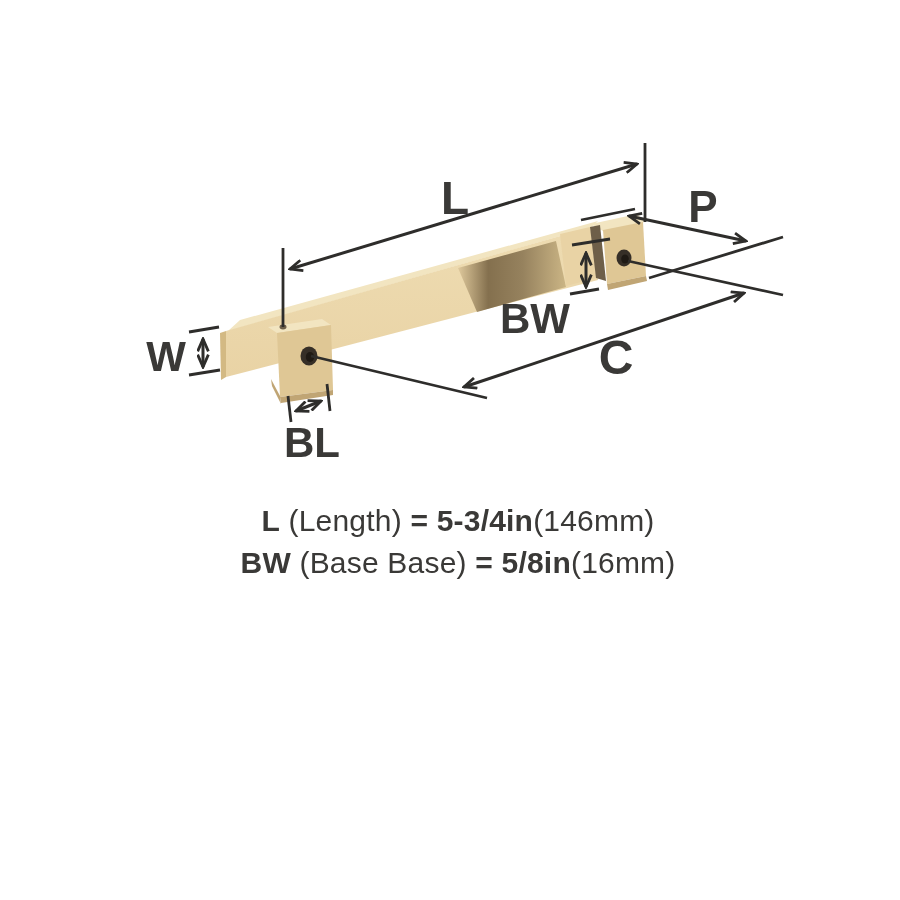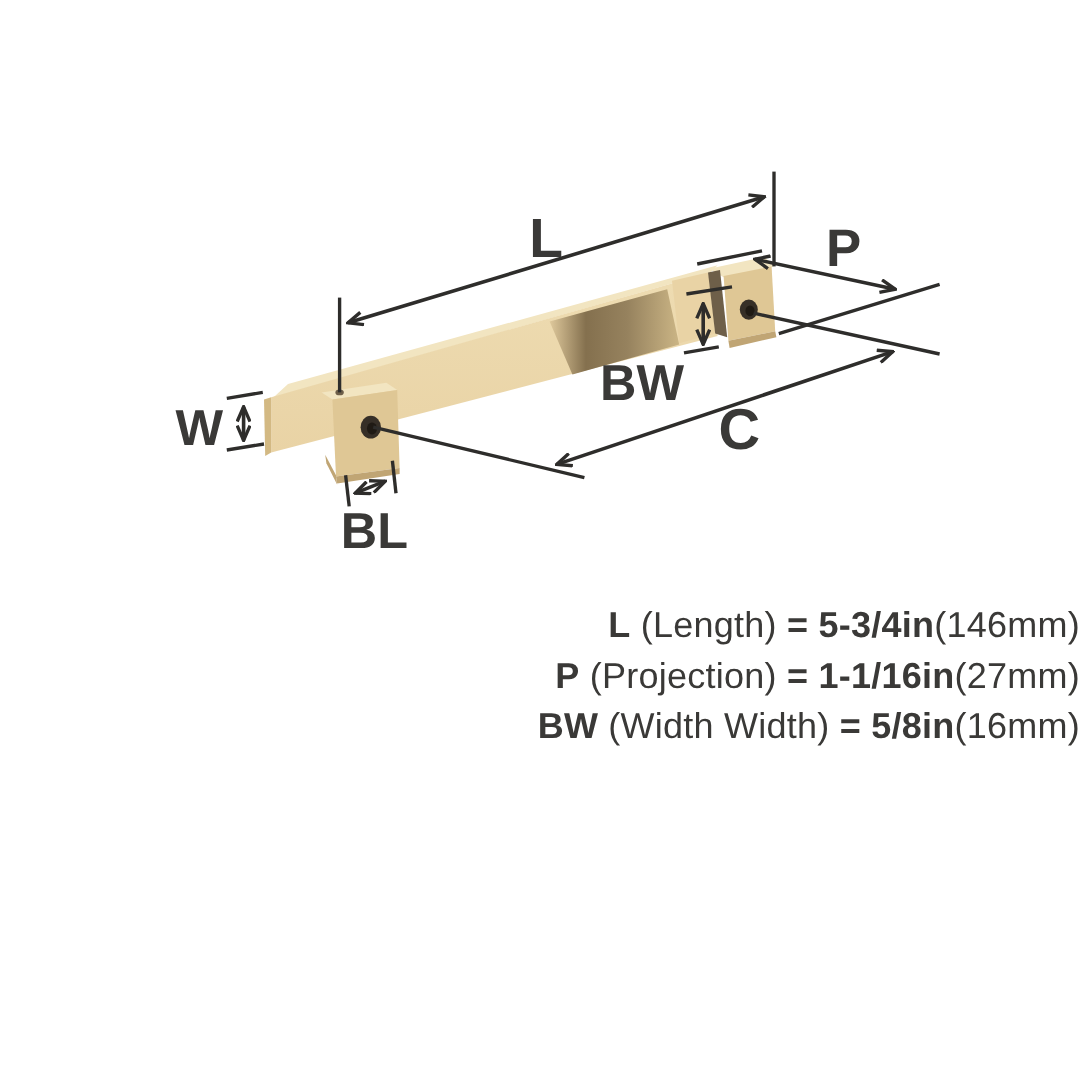--- a/index.html
+++ b/index.html
@@ -14,21 +14,21 @@
     font-family:"Liberation Sans",sans-serif;
     font-weight:700;
     fill:var(--text,#323130);
   }
   .dimline{stroke:var(--line,#2e2d2b);stroke-width:3;fill:none;}
   .extline{stroke:var(--line,#2e2d2b);stroke-width:2.8;fill:none;}
   .tick{stroke:var(--line,#2e2d2b);stroke-width:2.8;fill:none;}
   .legend{
     margin-top:26px;
     padding-left:16px;
-    text-align:right;
+    text-align:center;
     font-size:30px;
     line-height:42px;
     color:var(--text,#3a3937);
     letter-spacing:.2px;
   }
   .legend .b{font-weight:700;}
   .lrow{white-space:nowrap;}
 </style>
 </head>
 <body>
@@ -126,25 +126,19 @@
 
   
   <div class="legend">
     <div class="lrow">
       <span class="b">L</span>
       <span>(Length)</span>
       <span class="b">=</span>
       <span class="b">5-3/4in</span><span>(146mm)</span>
     </div>
     <div class="lrow">
-      <span class="b">P</span>
-      <span>(Projection)</span>
-      <span class="b">=</span>
-      <span class="b">1-1/16in</span><span>(27mm)</span>
-    </div>
-    <div class="lrow">
       <span class="b">BW</span>
-      <span>(Width Width)</span>
+      <span>(Base Base)</span>
       <span class="b">=</span>
       <span class="b">5/8in</span><span>(16mm)</span>
     </div>
   </div>
 </div>
 
 </body></html>

